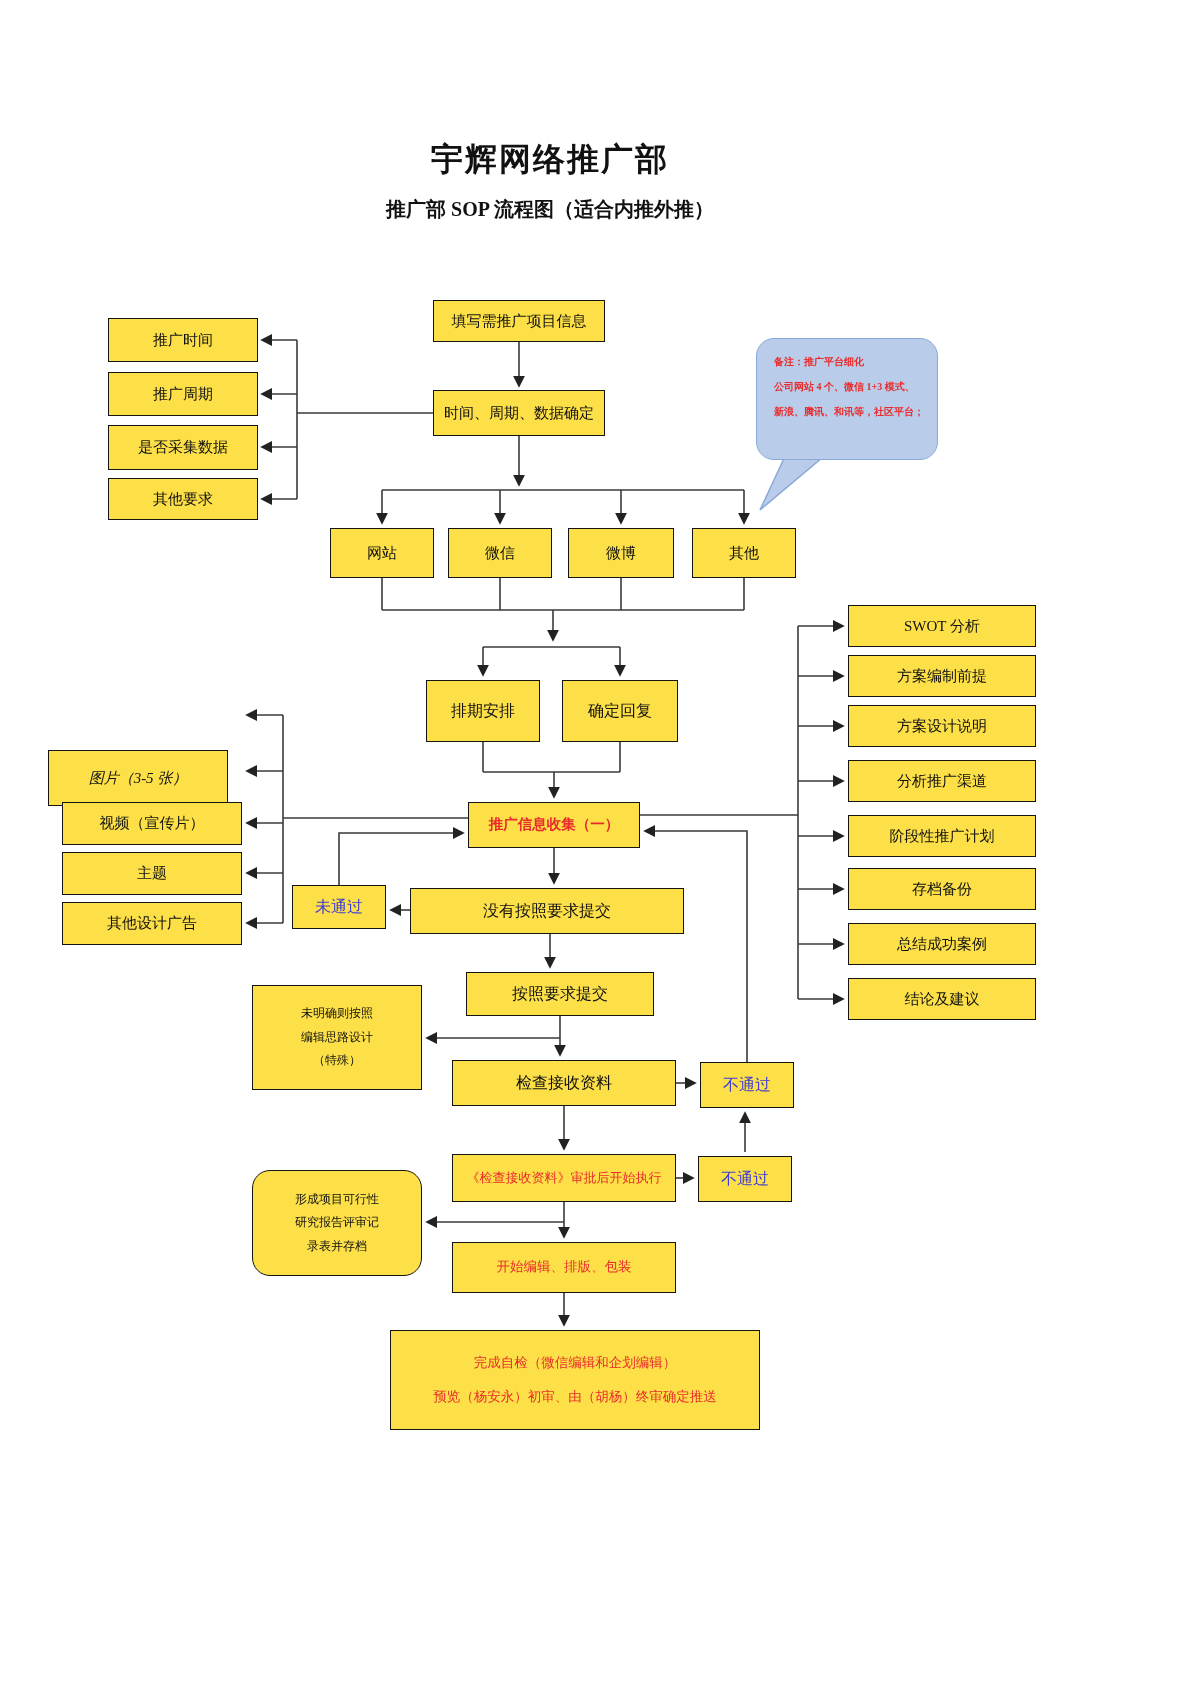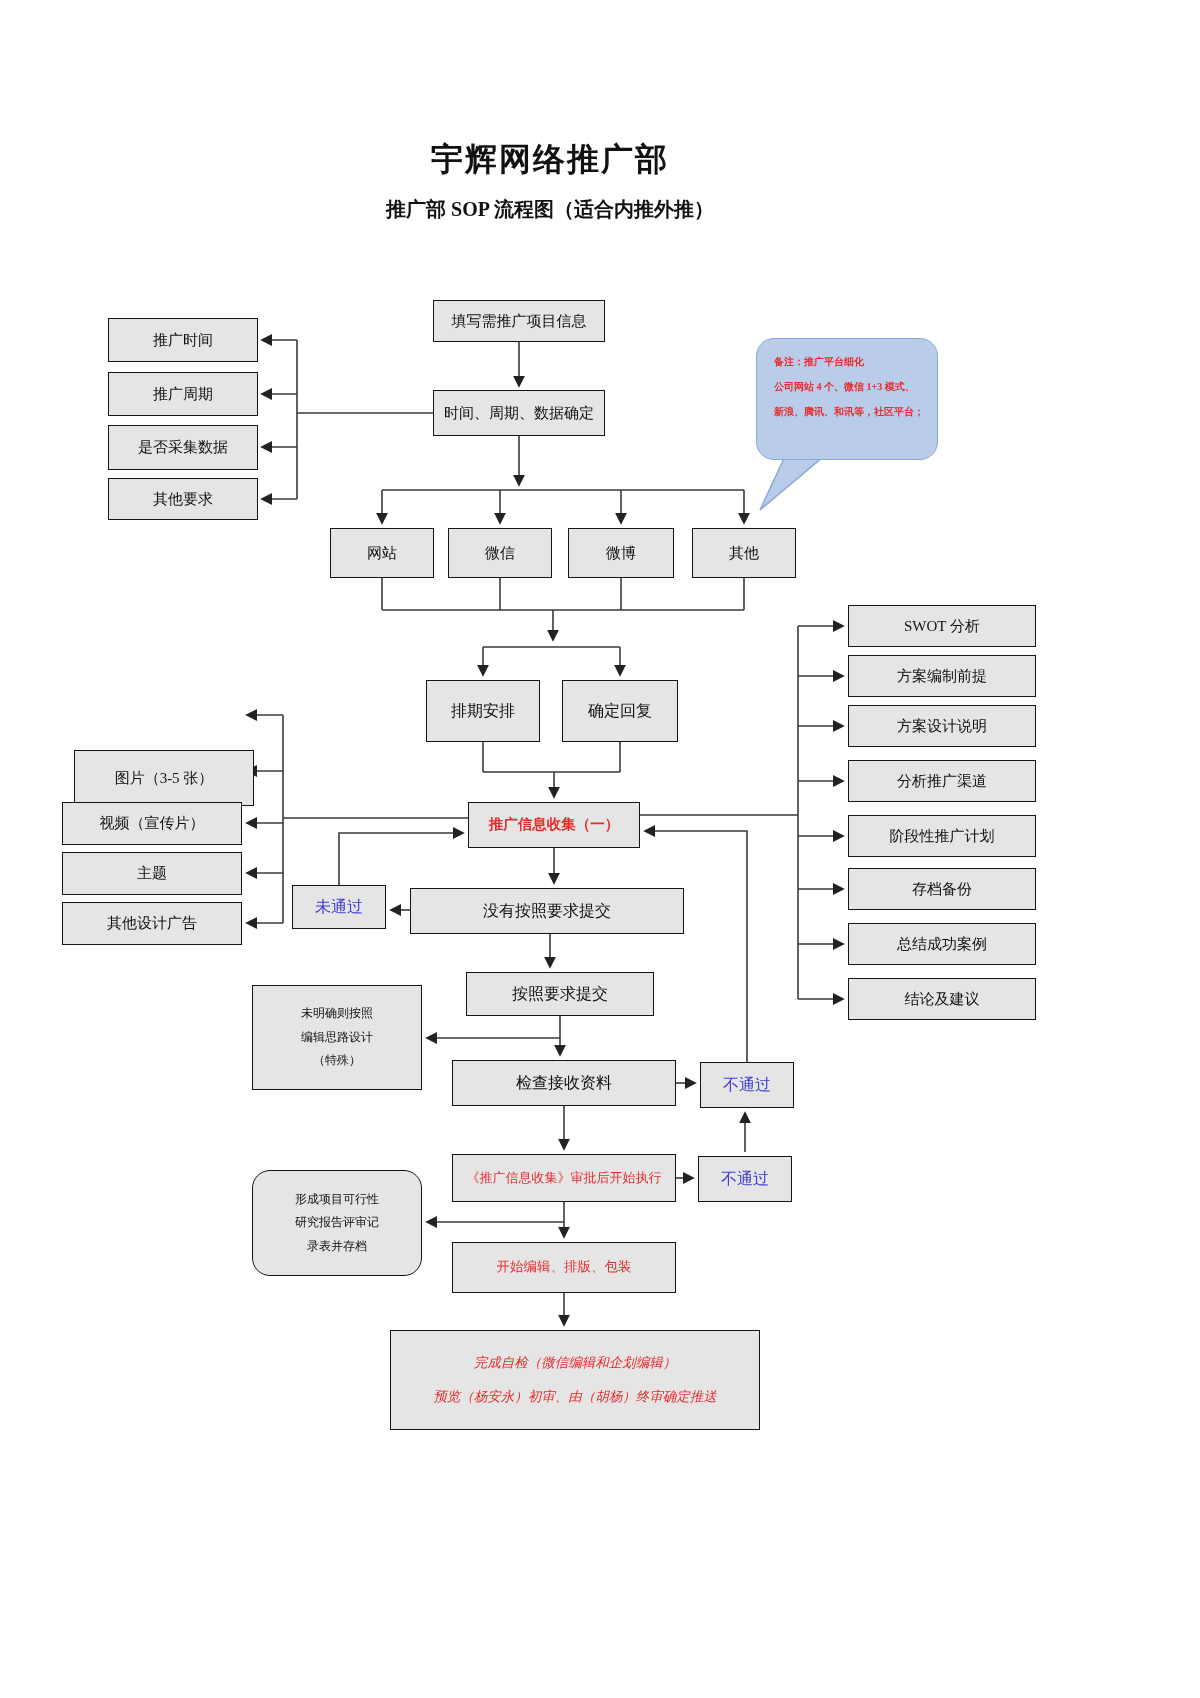--- a/index.html
+++ b/index.html
@@ -12,21 +12,21 @@
   }
   html,body{margin:0;padding:0;background:#ffffff;}
   #page{
     position:relative;width:1200px;height:1698px;background:#ffffff;
     font-family:"Liberation Serif","DejaVu Serif",serif;color:#111;overflow:hidden;
   }
   .hdr{position:absolute;left:0;width:1100px;text-align:center;font-weight:bold;}
   #title{top:138px;font-size:32px;letter-spacing:2px;}
   #subtitle{top:196px;font-size:20px;}
   .box{
-    position:absolute;border:1.7px solid var(--box-border);background:#e5e5e5;
+    position:absolute;border:1.7px solid var(--box-border);background:#fde047;
     display:flex;align-items:center;justify-content:center;text-align:center;
     font-size:15px;line-height:1.35;white-space:pre-line;z-index:2;box-sizing:border-box;
   }
   .big{font-size:16px;}
   .multiline{line-height:1.95;font-size:12px;}
   .red{color:var(--red-text);}
   .blue{color:var(--blue-text);}
   .bold{font-weight:bold;}
   .small-red{font-size:13px;color:var(--red-text);}
   #connectors{position:absolute;left:0;top:0;z-index:1;}
@@ -152,21 +152,21 @@
     <div class="cline">备注：推广平台细化</div>
     <div class="cline">公司网站 4 个、微信 1+3 模式、</div>
     <div class="cline">新浪、腾讯、和讯等，社区平台；</div>
   </div>
 
   <div class="box big" style="left:426px;top:680px;width:114px;height:62px;">排期安排</div>
   <div class="box big" style="left:562px;top:680px;width:116px;height:62px;">确定回复</div>
 
   <div class="box red bold" style="left:468px;top:802px;width:172px;height:46px;font-size:14.5px;">推广信息收集（一）</div>
 
-  <div class="box" style="left:74px;top:750px;width:180px;height:56px;">图片（3-5 张）</div>
+  <div class="box" style="left:48px;top:750px;width:180px;height:56px;font-style:italic;">图片（3-5 张）</div>
   <div class="box" style="left:62px;top:802px;width:180px;height:43px;">视频（宣传片）</div>
   <div class="box" style="left:62px;top:852px;width:180px;height:43px;">主题</div>
   <div class="box" style="left:62px;top:902px;width:180px;height:43px;">其他设计广告</div>
 
   <div class="box" style="left:848px;top:605px;width:188px;height:42px;">SWOT 分析</div>
   <div class="box" style="left:848px;top:655px;width:188px;height:42px;">方案编制前提</div>
   <div class="box" style="left:848px;top:705px;width:188px;height:42px;">方案设计说明</div>
   <div class="box" style="left:848px;top:760px;width:188px;height:42px;">分析推广渠道</div>
   <div class="box" style="left:848px;top:815px;width:188px;height:42px;">阶段性推广计划</div>
   <div class="box" style="left:848px;top:868px;width:188px;height:42px;">存档备份</div>
@@ -174,25 +174,25 @@
   <div class="box" style="left:848px;top:978px;width:188px;height:42px;">结论及建议</div>
 
   <div class="box big blue" style="left:292px;top:885px;width:94px;height:44px;">未通过</div>
   <div class="box big" style="left:410px;top:888px;width:274px;height:46px;">没有按照要求提交</div>
   <div class="box big" style="left:466px;top:972px;width:188px;height:44px;">按照要求提交</div>
   <div class="box multiline" style="left:252px;top:985px;width:170px;height:105px;">未明确则按照
 编辑思路设计
 （特殊）</div>
   <div class="box big" style="left:452px;top:1060px;width:224px;height:46px;">检查接收资料</div>
   <div class="box big blue" style="left:700px;top:1062px;width:94px;height:46px;">不通过</div>
-  <div class="box small-red" style="left:452px;top:1154px;width:224px;height:48px;">《推广信息收集》审批后开始执行</div>
+  <div class="box small-red" style="left:452px;top:1154px;width:224px;height:48px;">《检查接收资料》审批后开始执行</div>
   <div class="box big blue" style="left:698px;top:1156px;width:94px;height:46px;">不通过</div>
   <div class="box multiline" style="left:252px;top:1170px;width:170px;height:106px;border-radius:18px;">形成项目可行性
 研究报告评审记
 录表并存档</div>
   <div class="box small-red" style="left:452px;top:1242px;width:224px;height:51px;font-size:13.5px;">开始编辑、排版、包装</div>
 
-  <div class="box red" id="final-box" style="left:390px;top:1330px;width:370px;height:100px;font-style:italic;">
+  <div class="box red" id="final-box" style="left:390px;top:1330px;width:370px;height:100px;">
     <div>完成自检（微信编辑和企划编辑）</div>
     <div>预览（杨安永）初审、由（胡杨）终审确定推送</div>
   </div>
 
 </div>
 
 </body></html>

